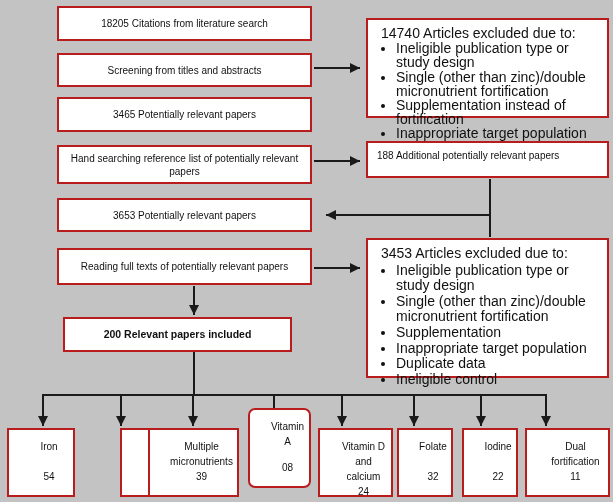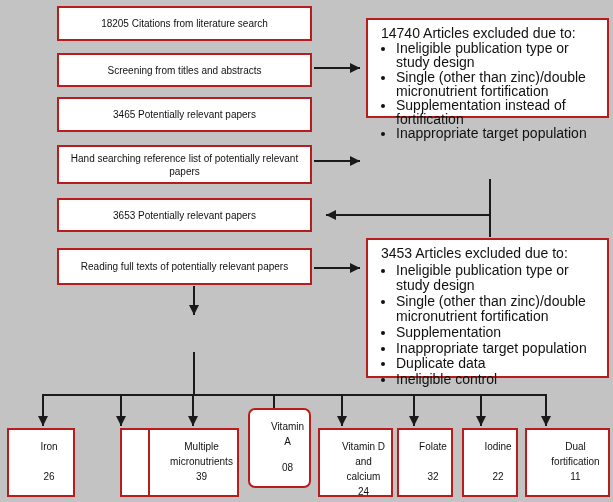--- a/index.html
+++ b/index.html
@@ -98,47 +98,53 @@
   </div>
 
   <div class="box fbox" style="left:57px; top:198px; width:255px; height:34px;">
     <span>3653 Potentially relevant papers</span>
   </div>
 
   <div class="box fbox" style="left:57px; top:248px; width:255px; height:37px;">
     <span>Reading full texts of potentially relevant papers</span>
   </div>
 
+  <div class="box fbox" style="left:63px; top:317px; width:229px; height:35px;">
+    <span class="bold">200 Relevant papers included</span>
+  </div>
 
   <div class="box excl excl-a" style="left:366px; top:18px; width:243px; height:100px;">
     <p class="t">14740 Articles excluded due to:</p>
     <ul>
       <li>Ineligible publication type or study design</li>
       <li>Single (other than zinc)/double micronutrient fortification</li>
       <li>Supplementation instead of fortification</li>
       <li>Inappropriate target population</li>
     </ul>
   </div>
 
+  <div class="box addl" style="left:366px; top:141px; width:243px; height:37px;">
+    <span>188 Additional potentially relevant papers</span>
+  </div>
 
   <div class="box excl excl-c" style="left:366px; top:238px; width:243px; height:140px;">
     <p class="t">3453 Articles excluded due to:</p>
     <ul>
       <li>Ineligible publication type or study design</li>
       <li>Single (other than zinc)/double micronutrient fortification</li>
       <li>Supplementation</li>
       <li>Inappropriate target population</li>
       <li>Duplicate data</li>
       <li>Ineligible control</li>
     </ul>
   </div>
 
   <div class="box bbox" style="left:7px; top:428px; width:68px; height:69px;">
     <span>Iron</span>
-    <span>26</span>
+    <span>54</span>
   </div>
 
   <div class="box bbox" style="left:80px; top:428px; width:62px; height:69px;margin-left:40px;">
     <span>Zinc</span>
     <span>11</span>
   </div>
 
   <div class="box bbox" style="left:148px; top:428px; width:91px; height:69px;">
     <span>Multiple micronutrients</span>
     <span>39</span>

